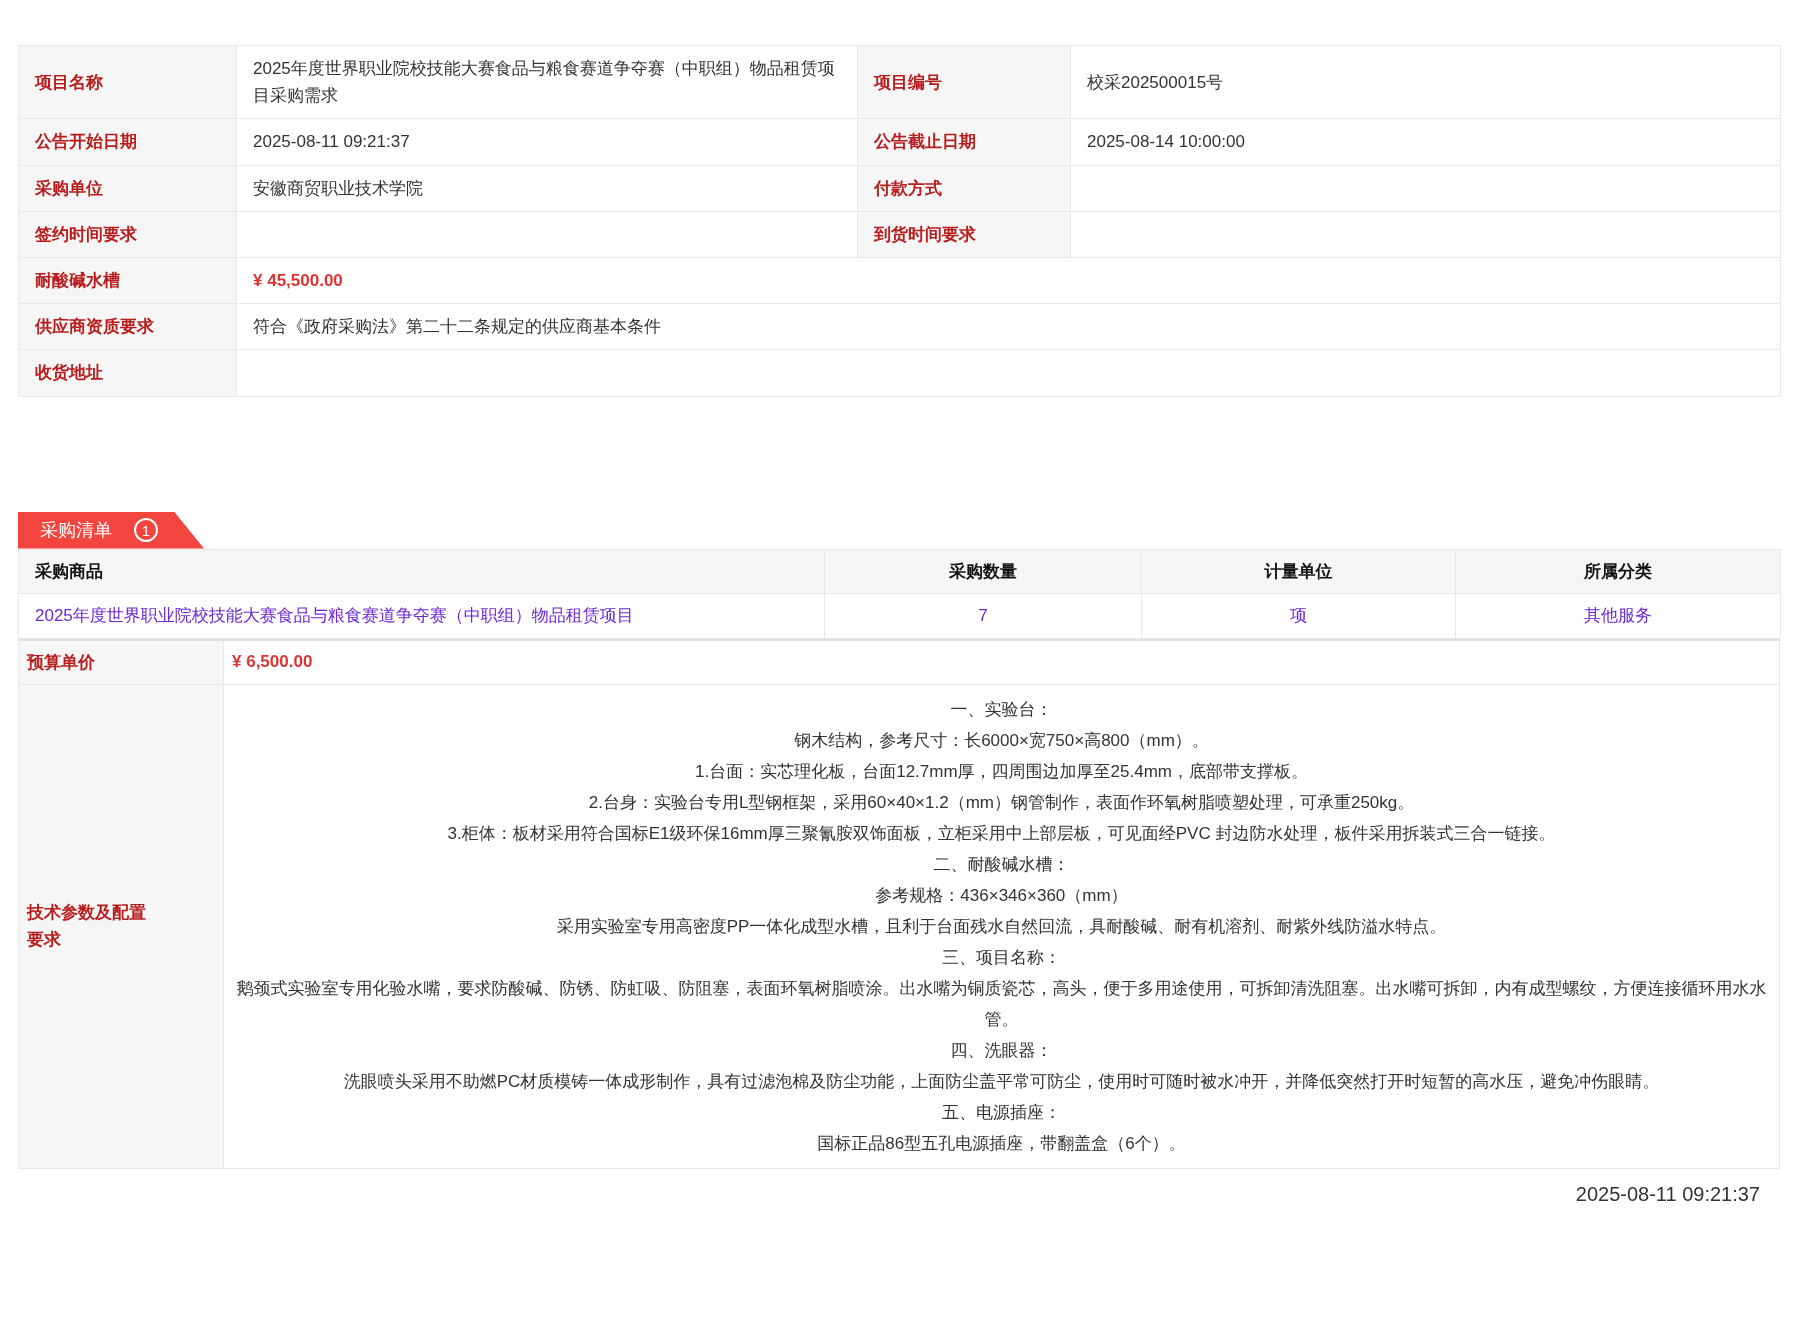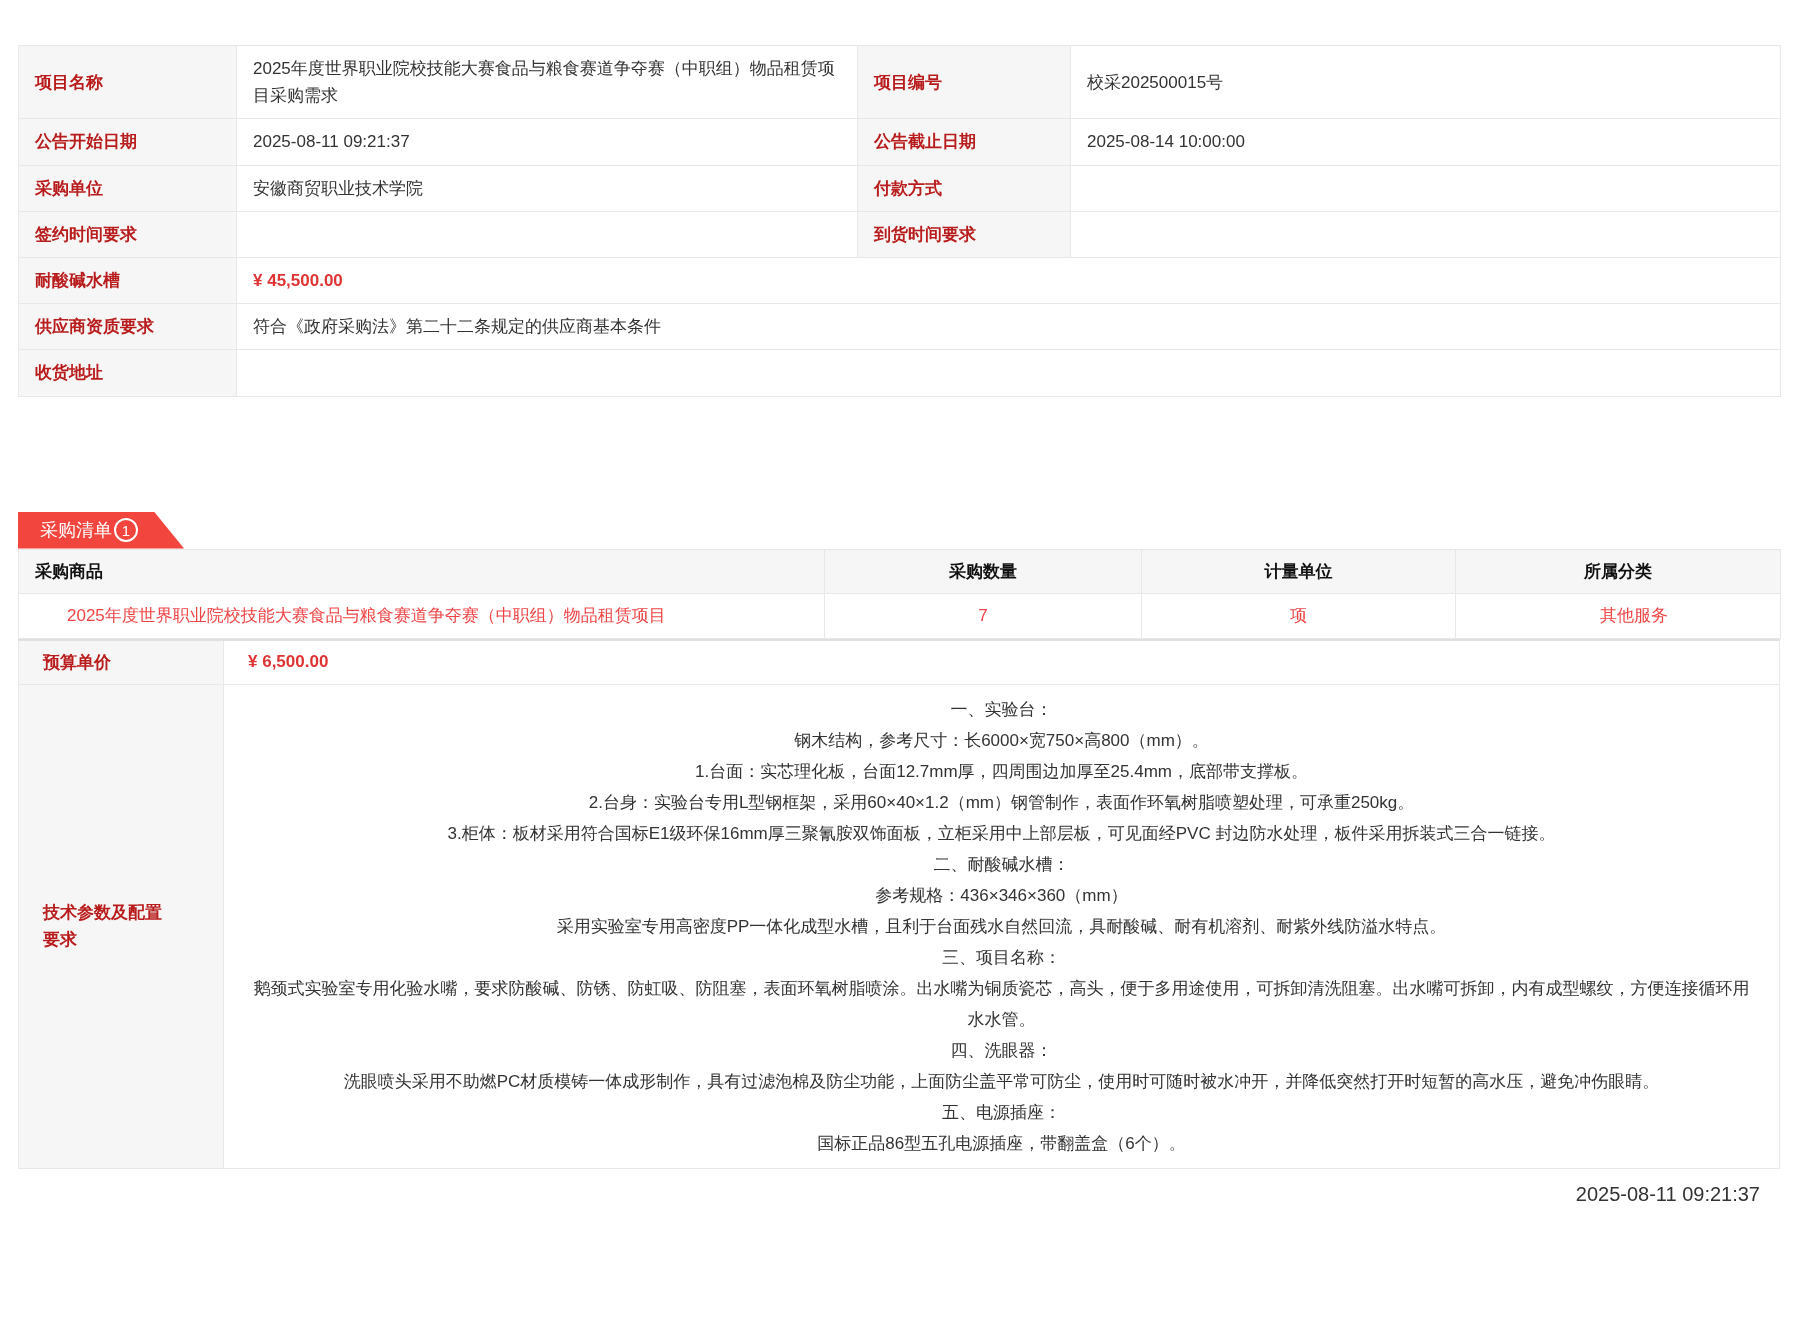--- a/index.html
+++ b/index.html
@@ -19,44 +19,44 @@
   .info-table td { padding:9px 16px; height:45px; line-height:1.6; }
   .cell-label {
     background:#f6f6f6; font-weight:700; color:#b91c1c;
   }
   .cell-value { color:#333; }
   .price { color:#e03333; font-weight:700; }
 
   
   .tab-wrap { margin-top:115px; }
   .tab {
-    display:inline-flex; align-items:center; gap:2px;
+    display:inline-flex; align-items:center; gap:22px;
     height:37px; padding:0 46px 0 22px;
     background:#f2453d; color:#fff; font-size:18px;
     clip-path:polygon(0 0, calc(100% - 30px) 0, 100% 100%, 0 100%);
   }
   .tab-count {
     display:inline-flex; align-items:center; justify-content:center;
     width:24px; height:24px; border:2px solid #fff; border-radius:50%;
     font-size:15px; line-height:1; color:#fff;
   }
 
   
   .list-table th {
     background:#f6f6f6; font-weight:700; color:#111;
     height:44px; padding:2px 16px; text-align:center;
   }
   .list-table th.col-product { text-align:left; }
   .list-table td { height:45px; padding:6px 16px; }
-  .link { color:#ef4444; text-decoration:none; cursor:pointer;margin-left:32px; }
+  .link { color:#6d28d9; text-decoration:none; cursor:pointer; }
   .t-center { text-align:center; }
 
   
   .detail-table { border-top:2px solid #e0e0e0; }
-  .detail-table td { padding:9px 24px; }
+  .detail-table td { padding:9px 8px; }
   .detail-table .row-unitprice td { height:45px; }
   .label-narrow span.wrapbox { display:inline-block; width:7.2em; line-height:1.55; }
   .tech-cell { padding:12px 16px; }
   .tech-line { line-height:31px; color:#333;text-align:center; }
 
   
   .footer-ts {
     width:1762px; margin-top:14px; padding-right:20px;
     text-align:right; font-size:20px; color:#333;
   }

